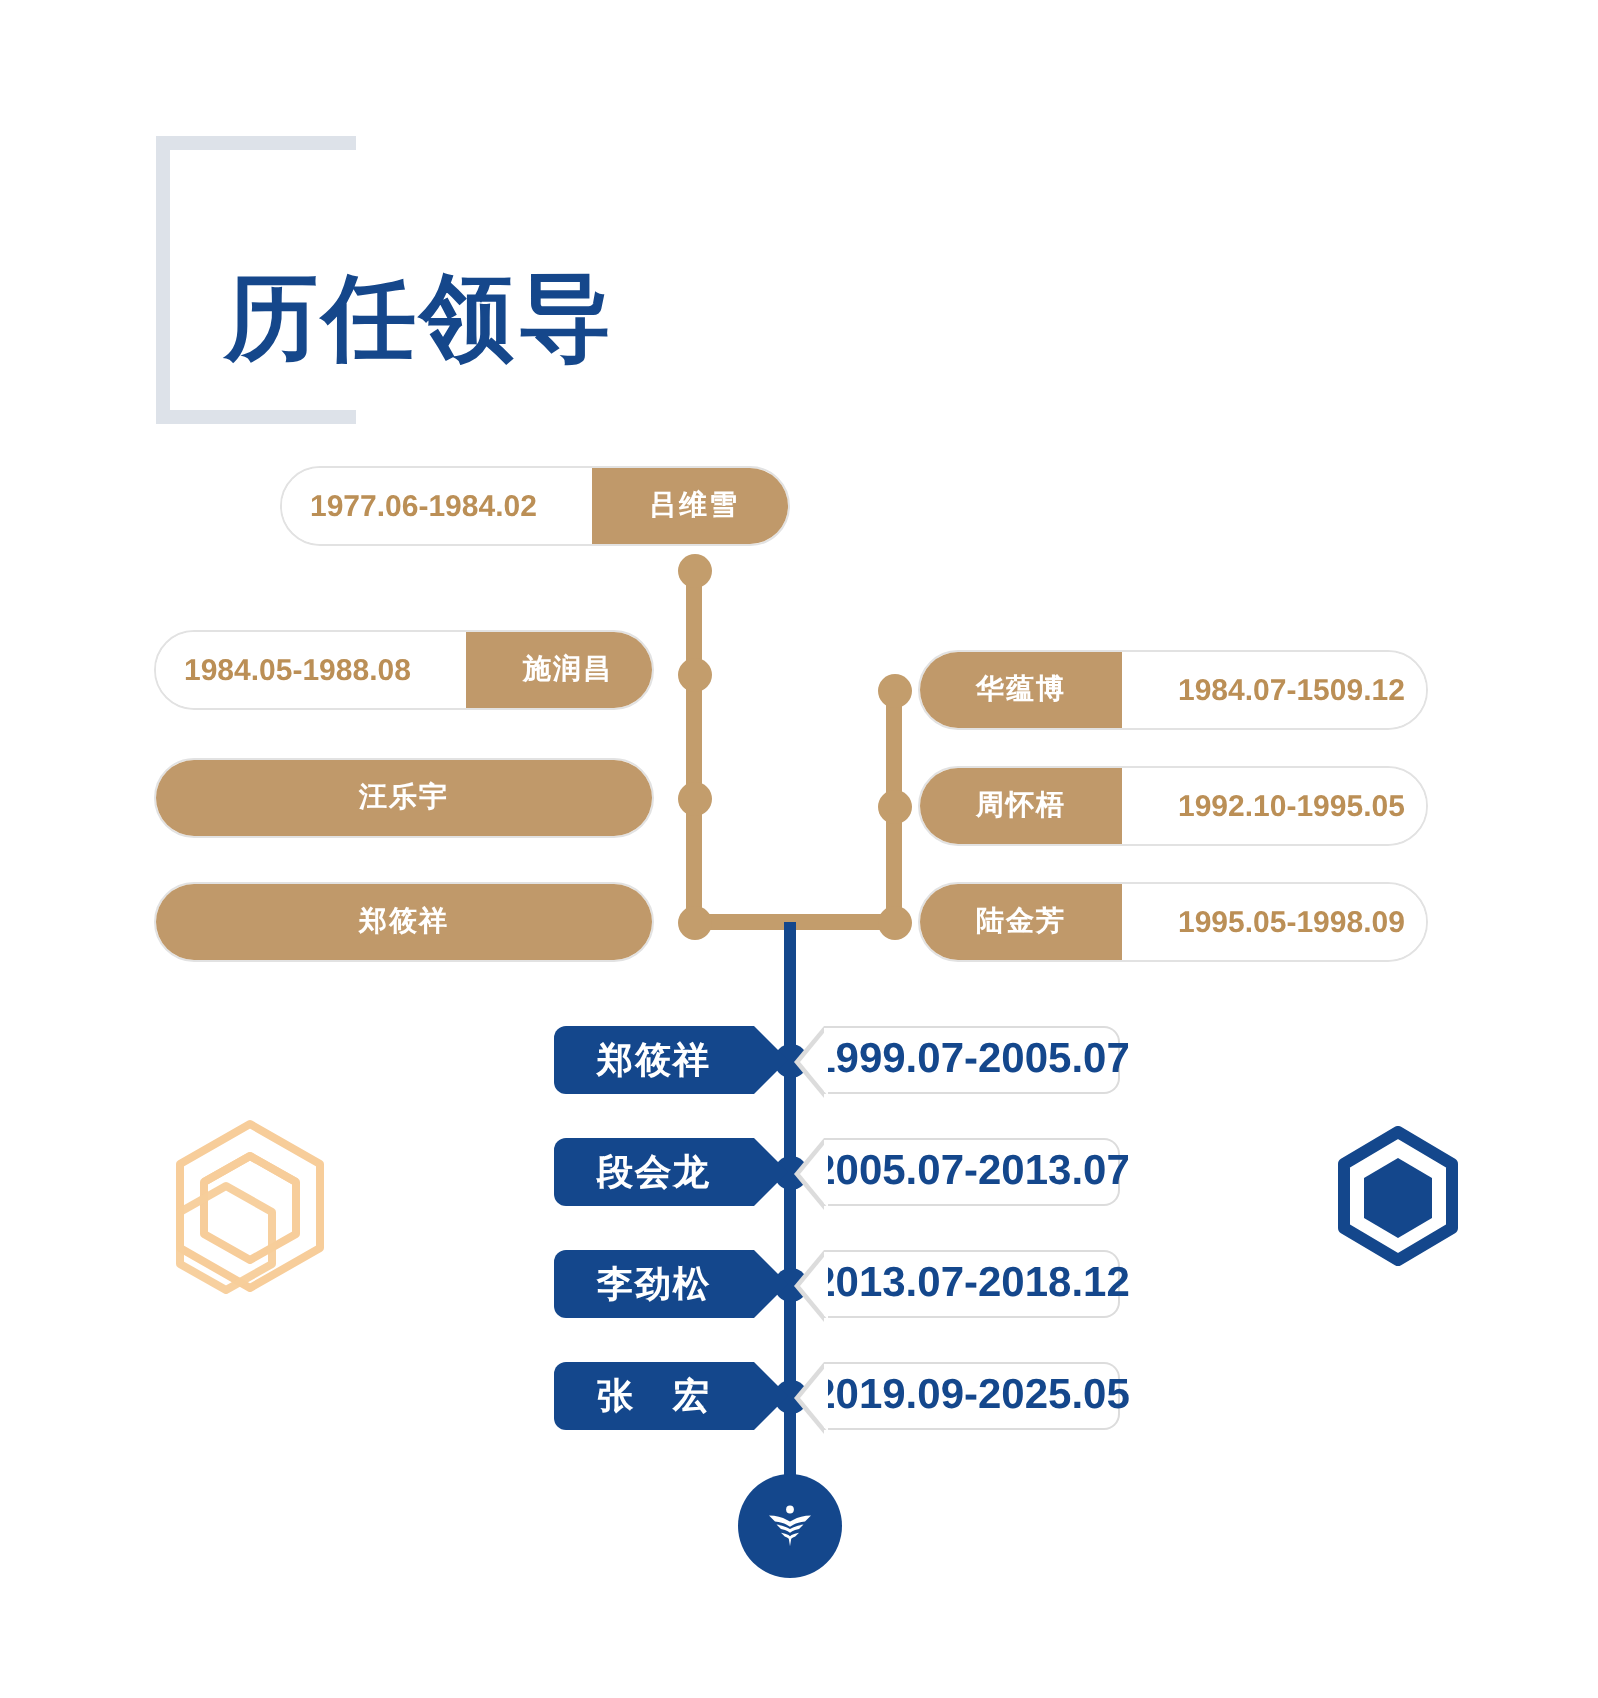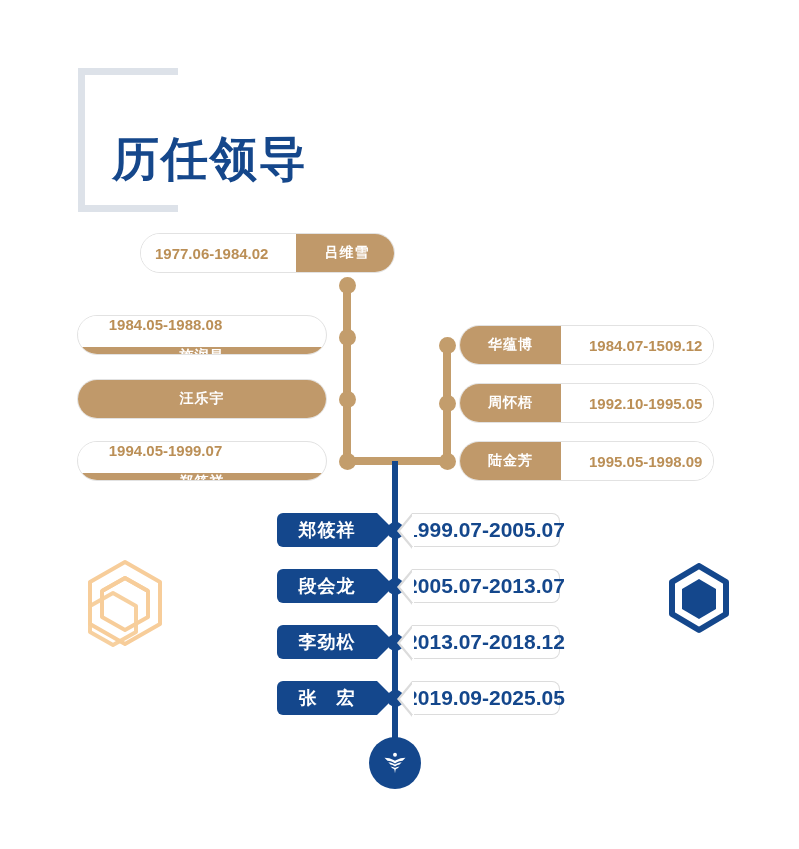--- a/index.html
+++ b/index.html
@@ -132,21 +132,21 @@
     font-weight: bold;
     background: #c0996a;
     padding: 0 28px;
     letter-spacing: 1px;
     white-space: nowrap;
   }
   .pill.name-first .name { border-radius: 0; }
 
   
   .pill-top   { left: 140px; top: 233px; width: 255px; }
-  .pill-left  { left: 77px;  top: 0px;   width: 250px; flex-direction: column; }
+  .pill-left  { left: 77px;  top: 0px;   width: 250px; }
   .pill-right { left: 459px; top: 0px;   width: 255px; }
 
   .pill-top .date   { width: 155px; }
   .pill-top .name   { flex: 1; }
   .pill-left .date  { width: 147px; }
   .pill-left .name  { flex: 1; }
   .pill-right .name { width: 100px; }
   .pill-right .date { flex: 1; }
 
   
@@ -283,21 +283,20 @@
   </div>
 
   <div class="pill pill-left" style="top:315px;">
     <div class="date">1984.05-1988.08</div>
     <div class="name">施润昌</div>
   </div>
   <div class="pill pill-left" style="top:379px;">
     <div class="name">汪乐宇</div>
   </div>
   <div class="pill pill-left" style="top:441px;">
-    <div class="date">1994.05-1999.07</div>
     <div class="name">郑筱祥</div>
   </div>
 
   <div class="pill pill-right name-first" style="top:325px;">
     <div class="name">华蕴博</div>
     <div class="date">1984.07-1509.12</div>
   </div>
   <div class="pill pill-right name-first" style="top:383px;">
     <div class="name">周怀梧</div>
     <div class="date">1992.10-1995.05</div>

